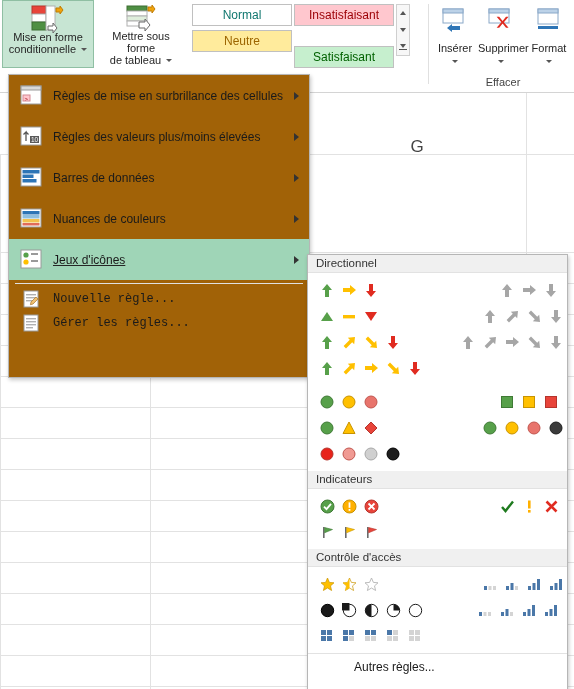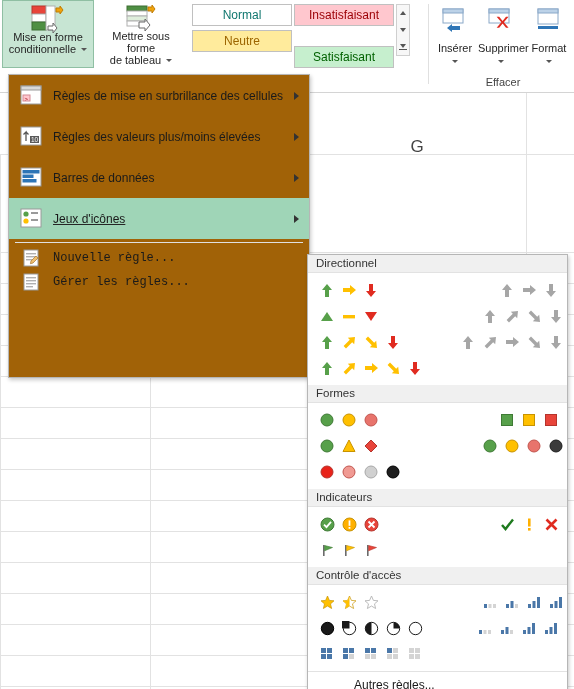--- a/index.html
+++ b/index.html
@@ -308,20 +308,33 @@
         <rect x="4" y="3" width="20" height="18" fill="#fff" stroke="#9a9a9a"></rect>
         <rect x="5.5" y="5" width="17" height="3.5" fill="#2e75b6"></rect>
         <rect x="5.5" y="9.5" width="11" height="3.5" fill="#2e75b6"></rect>
         <rect x="5.5" y="14" width="14" height="3.5" fill="#2e75b6"></rect>
       </svg>
     </span>
     <span class="mi-label">Barres de données</span>
     <span class="mi-arrow"></span>
   </div>
 
+  <div class="menu-item">
+    <span class="mi-ico">
+      <svg width="30" height="26" viewBox="0 0 30 26">
+        <rect x="4" y="3" width="20" height="18" fill="#fff" stroke="#9a9a9a"></rect>
+        <rect x="5.5" y="5" width="17" height="3.5" fill="#2e75b6"></rect>
+        <rect x="5.5" y="9" width="17" height="3.5" fill="#8fbfe0"></rect>
+        <rect x="5.5" y="13" width="17" height="3.5" fill="#f2c14e"></rect>
+        <rect x="5.5" y="17" width="17" height="2.5" fill="#e06c5a"></rect>
+      </svg>
+    </span>
+    <span class="mi-label">Nuances de couleurs</span>
+    <span class="mi-arrow"></span>
+  </div>
 
   <div class="menu-item selected">
     <span class="mi-ico">
       <svg width="30" height="26" viewBox="0 0 30 26">
         <rect x="4" y="3" width="20" height="18" fill="#fff" stroke="#9a9a9a"></rect>
         <circle cx="9" cy="8" r="2.6" fill="#57a04a"></circle>
         <circle cx="9" cy="15" r="2.6" fill="#ffc000"></circle>
         <rect x="14" y="6" width="7" height="2" fill="#9a9a9a"></rect>
         <rect x="14" y="13" width="7" height="2" fill="#9a9a9a"></rect>
       </svg>
@@ -520,21 +533,20 @@
           </span>
         <span class="ic">
             <svg width="14" height="15" viewBox="0 0 14 15">
               <path d="M7 14 L2 8 L5 8 L5 1 L9 1 L9 8 L12 8 Z" fill="#e02b20"></path>
             </svg>
           </span>
       </span>
     </div>
   </div>
 
-  <div class="fly-head">Formes</div>
   <div class="fly-body">
 
     <div class="icon-row">
       <span class="grp">
         <span class="ic">
             <svg width="14" height="14">
               <circle cx="7" cy="7" r="6" fill="#57a04a" stroke="#3f7a35"></circle>
             </svg>
           </span>
         <span class="ic">

